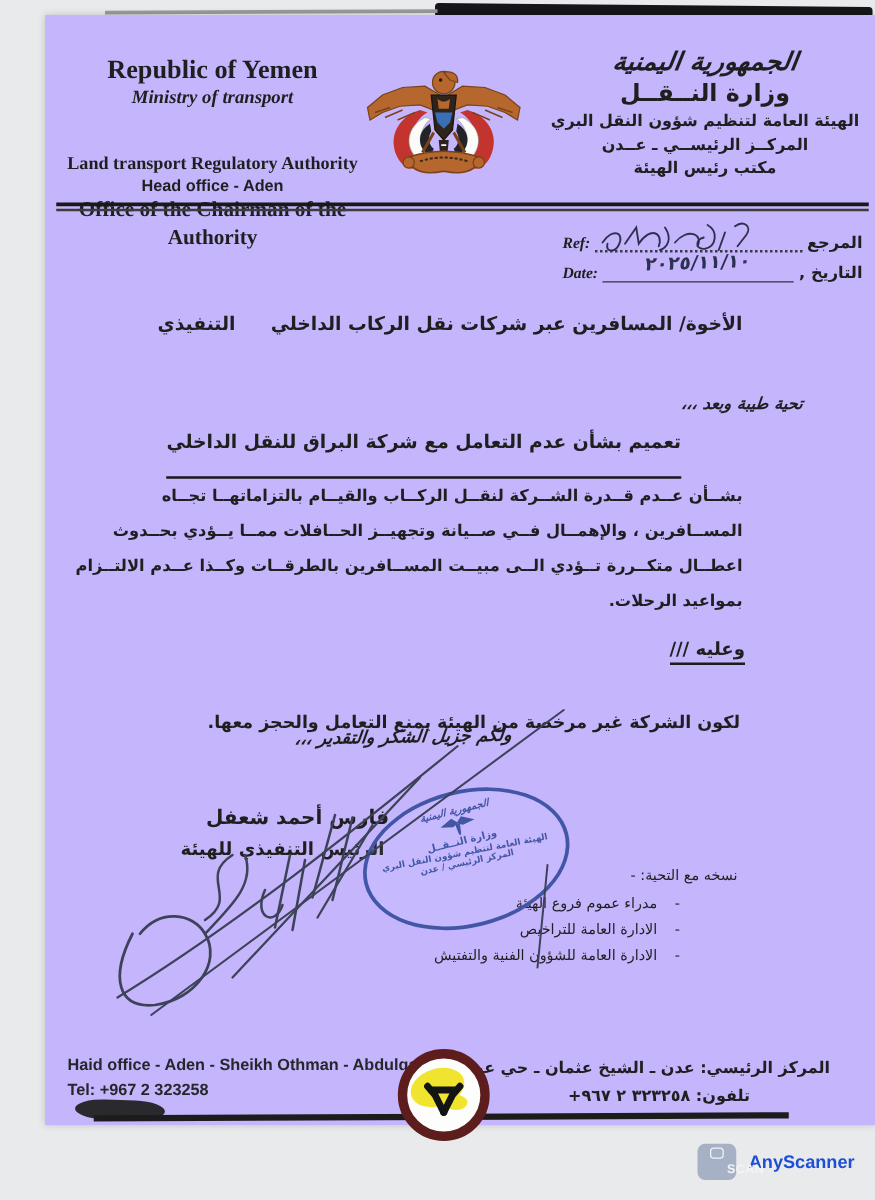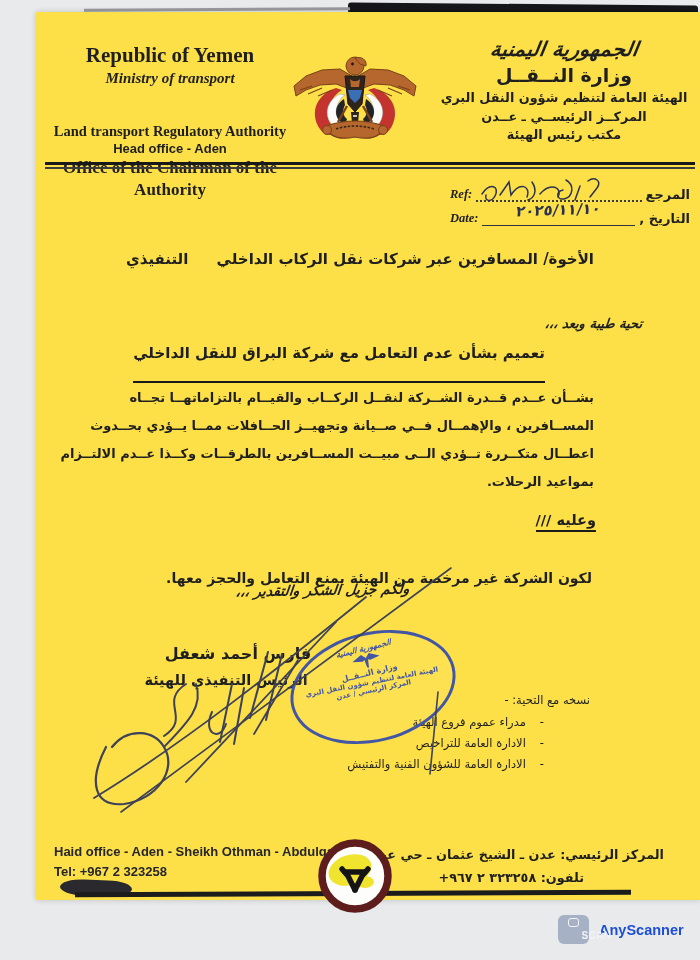--- a/index.html
+++ b/index.html
@@ -4,21 +4,21 @@
 <style>
   html,body{margin:0;padding:0;}
   body{width:700px;height:960px;position:relative;overflow:hidden;
        background:#e9eaec;font-family:"DejaVu Sans",sans-serif;color:#1f1f1f;}
   .abs{position:absolute;}
   
   .scan-band-top{left:348px;top:4px;width:350px;height:11px;background:#15151a;
     border-radius:3px;transform:rotate(.5deg);}
   .scan-line-top{left:84px;top:8px;width:266px;height:2.5px;background:#9a9aa0;transform:rotate(-.3deg);}
   
-  .page{left:36px;top:12px;width:664px;height:888px;background:#fde047;
+  .page{left:36px;top:12px;width:664px;height:888px;background:#c4b5fd;
     box-shadow:0 0 6px rgba(0,0,0,.18);}
   .page .abs{position:absolute;}
 
   
   .hdr-en{left:12px;top:30px;width:244px;text-align:center;
     font-family:"Liberation Serif",serif;font-weight:bold;line-height:1.28;}
   .hdr-en .l1{font-size:21px;}
   .hdr-en .l2{font-size:15px;font-style:italic;}
   .hdr-en .l3{font-size:14.5px;margin-top:34px;}
   .hdr-en .l4{font-size:13px;font-family:"Liberation Sans",sans-serif;}
@@ -86,21 +86,21 @@
 
   
   .copies{right:110px;top:678px;direction:rtl;font-size:11.5px;font-weight:normal;line-height:21px;z-index:2;}
   .copies .head{margin-bottom:1px;}
   .copies .item{padding-right:46px;display:flex;gap:14px;}
 
   
   .foot-en{left:18px;top:830px;font-size:13px;font-weight:bold;
     font-family:"Liberation Sans",sans-serif;line-height:1.55;color:#26262b;}
   .foot-ar{right:36px;top:831px;direction:rtl;font-size:12.8px;font-weight:bold;line-height:1.8;}
-  .foot-ar .tel{padding-left:0;margin-right:16px;transform:translateX(-64px);letter-spacing:1px;}
+  .foot-ar .tel{padding-left:0;margin-right:0;transform:translateX(-64px);letter-spacing:1px;}
   .foot-line{left:39px;top:879px;width:556px;height:4.5px;background:#1c1c1c;transform:rotate(-.25deg);z-index:1;}
   .blob{left:24px;top:868px;width:72px;height:16px;background:#2a2a2e;border-radius:40%/60%;
     transform:rotate(2deg);}
   .foot-logo{left:281px;top:826px;width:76px;height:76px;z-index:3;}
 
   
   .wm{left:558px;top:915px;display:flex;align-items:center;gap:10px;}
   .wm-icon{width:31px;height:29px;background:#a7b1c6;border-radius:6px;position:relative;
     display:flex;flex-direction:column;align-items:center;justify-content:flex-end;}
   .wm-lens{position:absolute;top:3px;width:9px;height:7px;border:1.6px solid #f2f4f8;border-radius:3px;}

